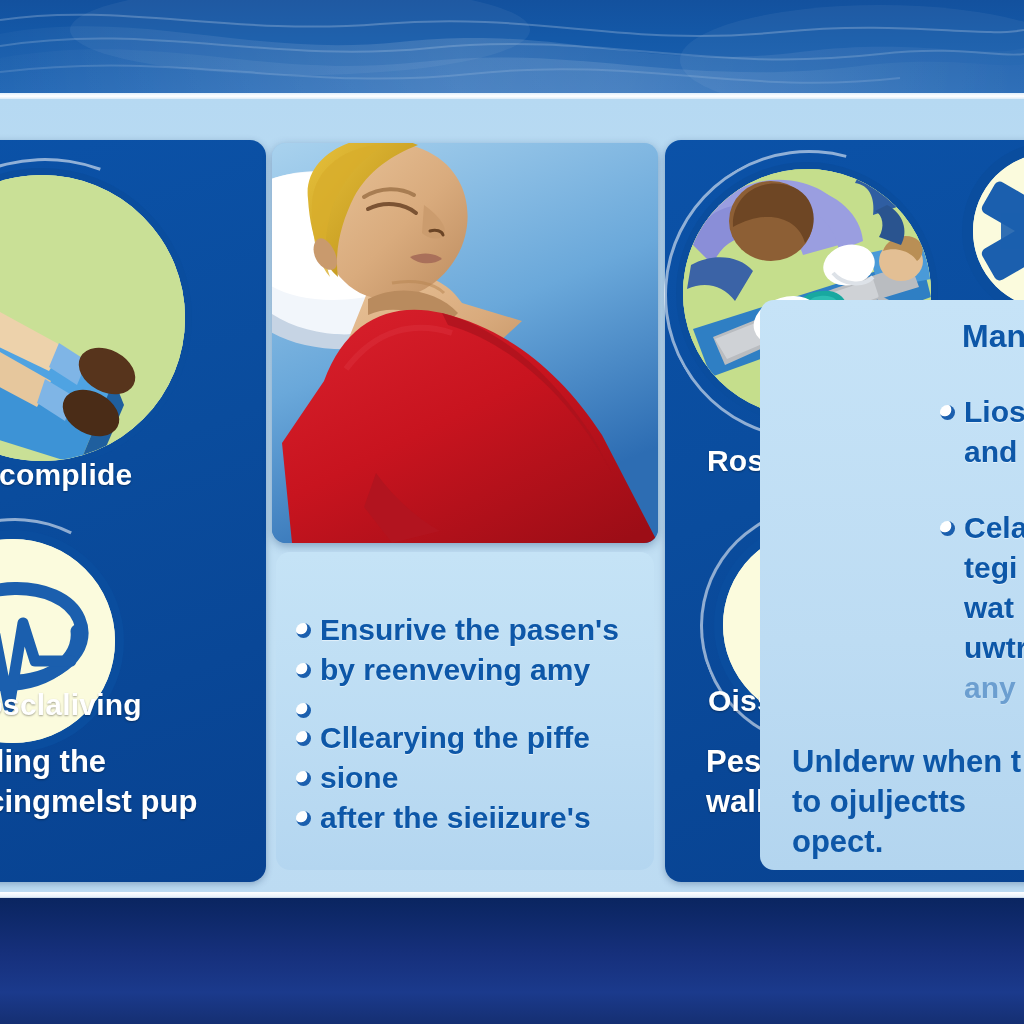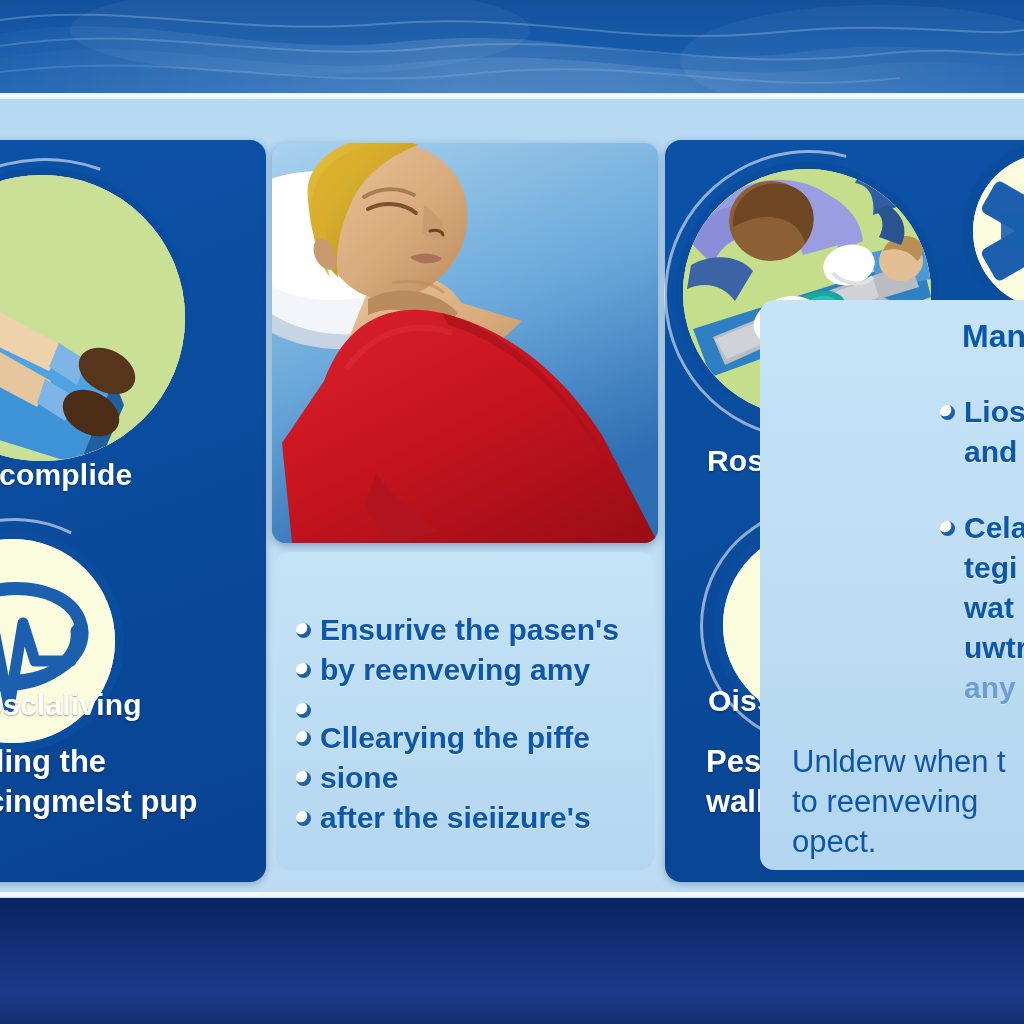--- a/index.html
+++ b/index.html
@@ -157,21 +157,21 @@
   }
   #center-list { left: 296px; top: 610px; }
   #right-title {
     position: absolute; left: 962px; top: 318px;
     color: #0d57a8; font-size: 32px; font-weight: 700;
     white-space: nowrap;
   }
   #right-list { left: 940px; top: 392px; }
   #right-foot {
     position: absolute; left: 792px; top: 742px;
-    color: #0d57a8; font-size: 31px; font-weight: 400; line-height: 40px;
+    color: #0d57a8; font-size: 31px; font-weight: 700; line-height: 40px;
     white-space: nowrap;
   }
   .faded { opacity: .45; }
 </style>
 </head>
 <body>
 
 <div id="stage">
 
   <div class="band-top">
@@ -440,20 +440,20 @@
       <span class="txt">Cela</span>
     </div>
     <div class="cont-row">tegi</div>
     <div class="cont-row">wat</div>
     <div class="cont-row">uwtr</div>
     <div class="cont-row faded">any</div>
   </div>
 
   <div id="right-foot">
     <div>Unlderw when t</div>
-    <div>to reenveving</div>
+    <div>to ojuljectts</div>
     <div>opect.</div>
   </div>
 
   <div class="band-bottom-edge"></div>
   <div class="band-bottom"></div>
 
 </div>
 
 </body></html>

